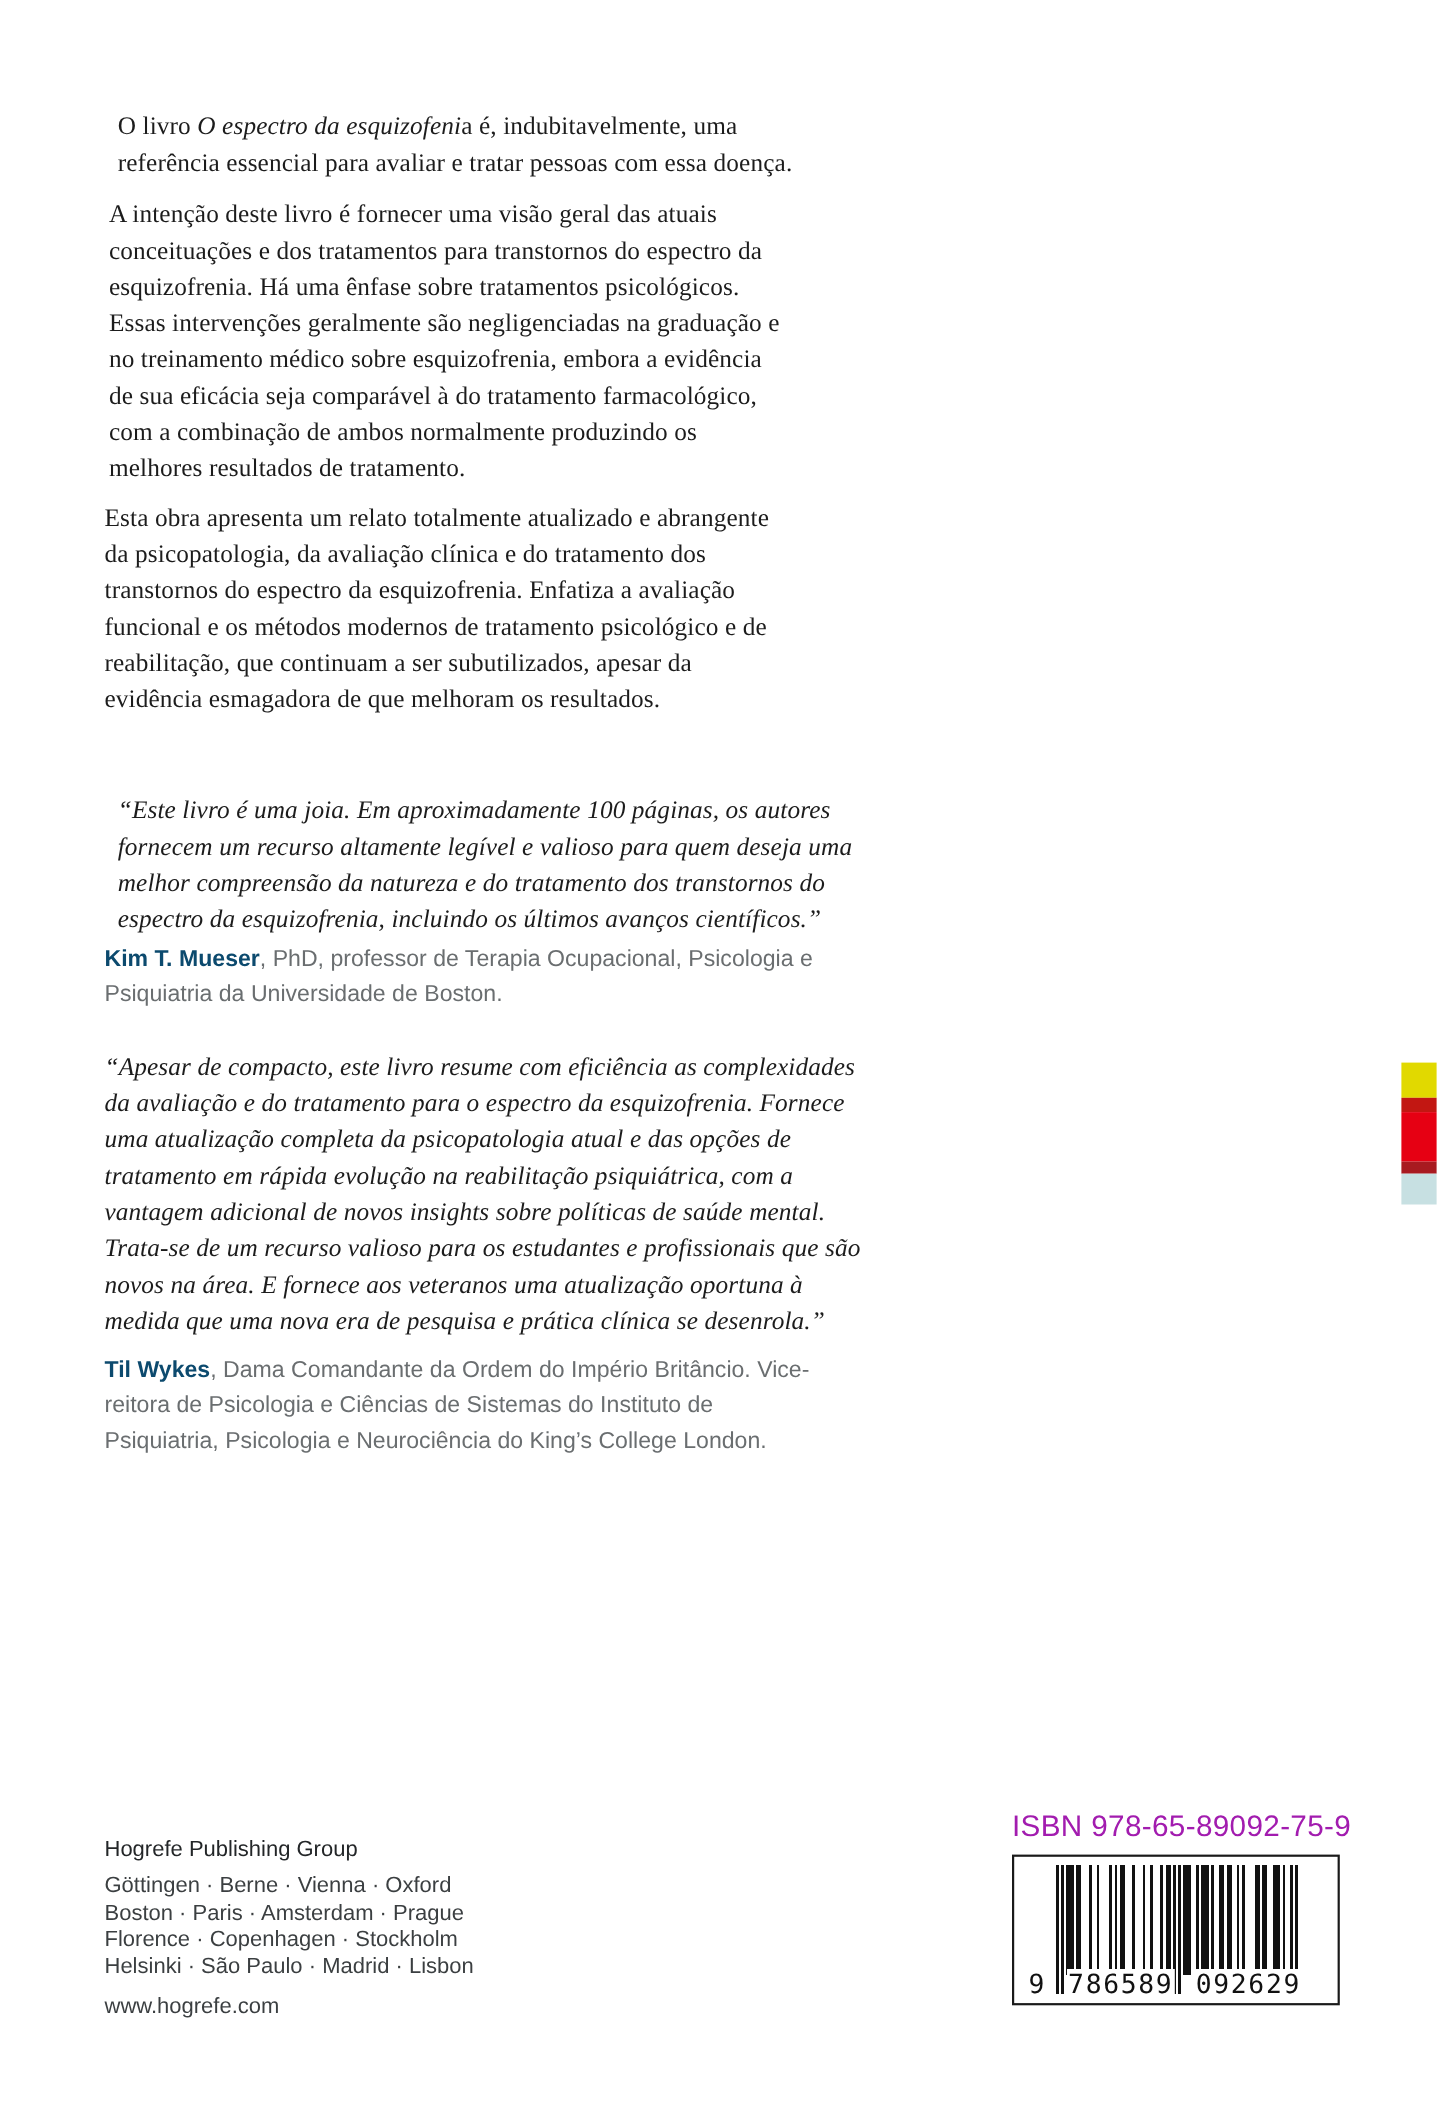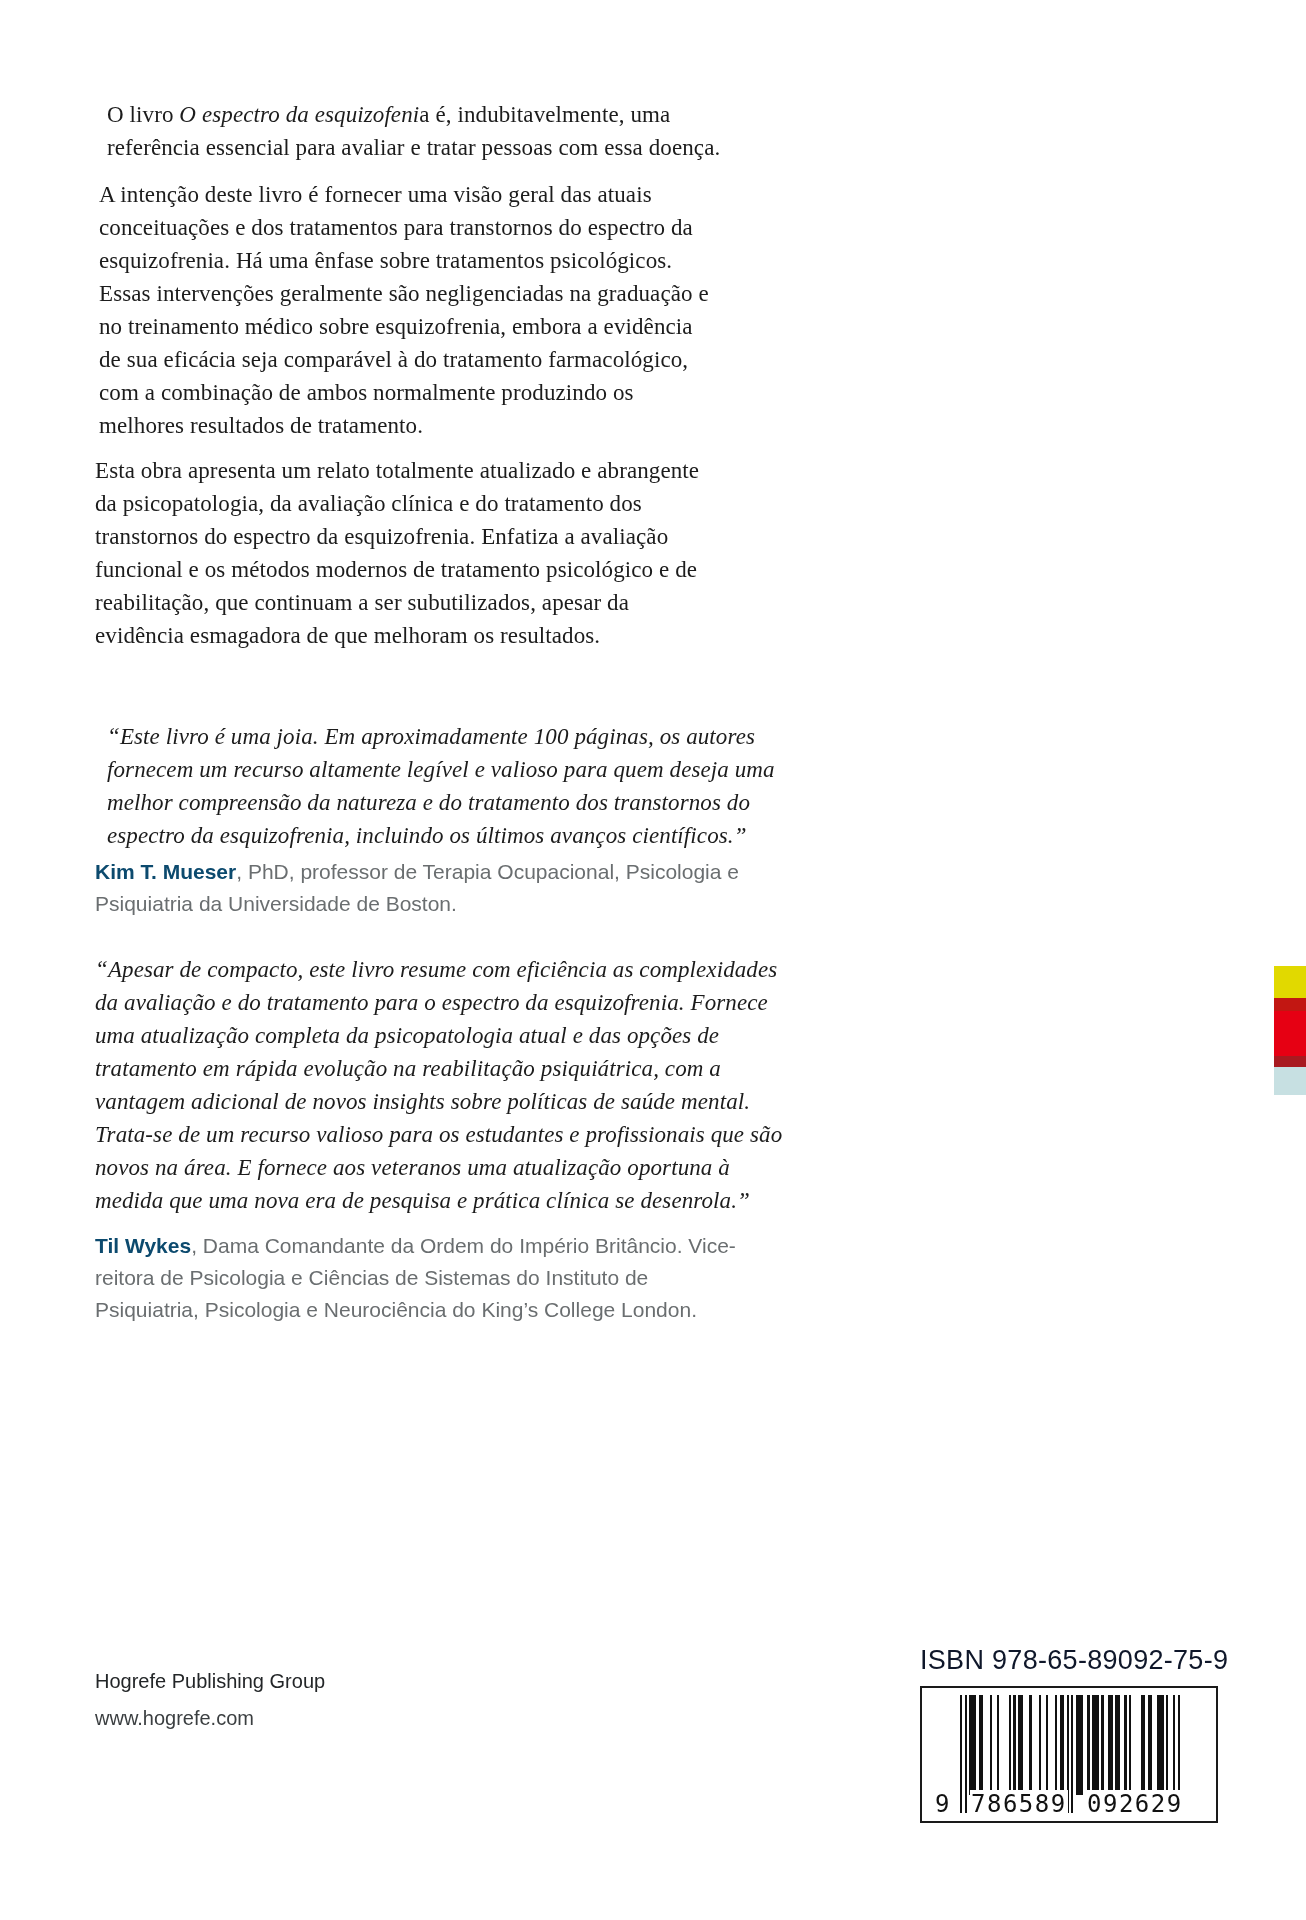--- a/index.html
+++ b/index.html
@@ -22,21 +22,21 @@
   }
   .attr .attr-name{color:#0c4a6e;font-weight:700;}
   .strips{right:0;top:966px;width:32px;}
   .strips div{width:32px;}
   .publisher{left:95px;top:1668px;font-family:"Liberation Sans", sans-serif;}
   .pub-name{font-size:20px;font-weight:400;color:#232628;line-height:26px;}
   .pub-cities{font-size:20px;color:#3b3f41;line-height:24.5px;margin-top:8px;white-space:pre-line;}
   .pub-site{font-size:20px;color:#3b3f41;margin-top:13px;}
   .isbn-label{
     left:920px;top:1645px;font-family:"Liberation Sans", sans-serif;
-    font-size:27px;color:#0f172a;letter-spacing:0.3px;
+    font-size:27px;color:#a21caf;letter-spacing:0.3px;
   }
   .barcode{
     left:920px;top:1686px;width:294px;height:133px;background:#fff;
     border:2px solid #1a1a1a;
   }
   .barcode svg{position:absolute;left:38px;top:7px;}
   .bc-digit{
     position:absolute;font-family:"DejaVu Sans Mono", monospace;
     font-size:24px;color:#111;background:#fff;line-height:28px;top:102px;
     letter-spacing:1.5px;padding:0 1px;
@@ -89,20 +89,24 @@
 <div class="abs strips" id="strips">
     <div style="height: 32px; background: rgb(225, 217, 0);"></div>
     <div style="height: 13px; background: rgb(194, 23, 18);"></div>
     <div style="height: 45px; background: rgb(230, 0, 19);"></div>
     <div style="height: 11px; background: rgb(168, 26, 32);"></div>
     <div style="height: 28px; background: rgb(199, 224, 226);"></div>
   </div>
 
 <div class="abs publisher">
   <div class="pub-name">Hogrefe Publishing Group</div>
+  <div class="pub-cities">Göttingen · Berne · Vienna · Oxford
+Boston · Paris · Amsterdam · Prague
+Florence · Copenhagen · Stockholm
+Helsinki · São Paulo · Madrid · Lisbon</div>
   <div class="pub-site">www.hogrefe.com</div>
 </div>
 
 <div class="abs isbn-label">ISBN 978-65-89092-75-9</div>
 <div class="abs barcode">
   <svg id="barcode-svg" width="220" height="118">
       <rect x="0.00" y="0" width="2.32" height="118" fill="#111" shape-rendering="crispEdges"></rect>
       <rect x="4.63" y="0" width="2.32" height="118" fill="#111" shape-rendering="crispEdges"></rect>
       <rect x="9.26" y="0" width="6.95" height="100" fill="#111" shape-rendering="crispEdges"></rect>
       <rect x="18.53" y="0" width="4.63" height="100" fill="#111" shape-rendering="crispEdges"></rect>

